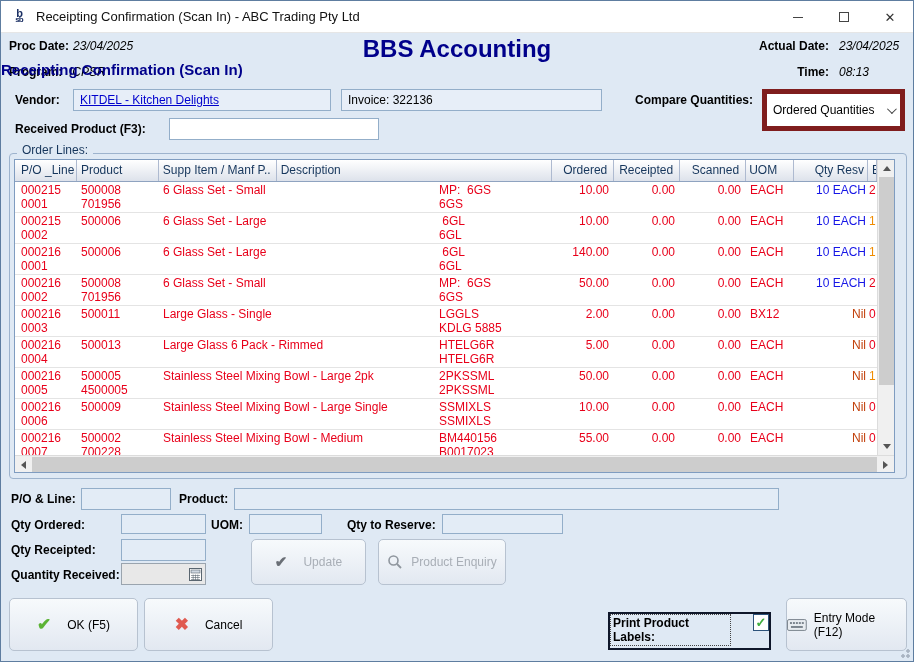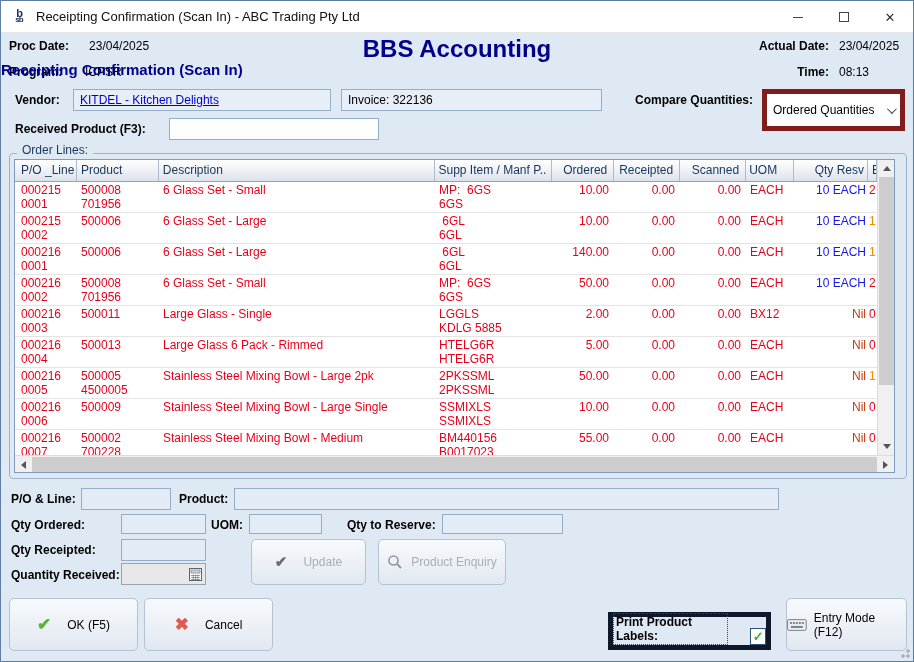--- a/index.html
+++ b/index.html
@@ -12,22 +12,22 @@
   .app-icon .l2{font-size:8px;margin-top:-3px;}
   .title-text{margin-left:8px;font-size:13px;color:#111;}
   .tb-btns{position:absolute;right:0;top:0;height:32px;display:flex;}
   .tb-btn{width:46px;height:32px;display:flex;align-items:center;justify-content:center;color:#222;}
   .min-glyph{display:block;width:10px;height:1px;background:#444;}
   .max-glyph{display:block;width:10px;height:10px;border:1px solid #444;}
   .close-glyph{font-size:13px;color:#333;line-height:13px;}
 
   
   .lbl{font-weight:bold;font-size:12px;color:#000;}
-  .val{font-size:12px;color:#000;}
-  .hrow{position:absolute;display:flex;gap:20px;align-items:flex-start;}
+  .val{font-size:12px;color:#000;font-style:italic;}
+  .hrow{position:absolute;display:flex;gap:4px;align-items:flex-start;}
   .app-title{position:absolute;left:0;top:34px;width:100%;text-align:center;font-size:24px;font-weight:bold;color:#00008b;}
   .screen-title{position:absolute;left:0;top:60px;width:100%;text-align:left;font-size:15px;font-weight:bold;color:#00008b;}
   .right-grid{position:absolute;right:8px;display:flex;gap:10px;}
   .right-grid .lbl{text-align:right;min-width:78px;display:inline-block;}
   .right-grid .val{min-width:66px;}
 
   
   .fieldbox{background:#e7eef8;border:1px solid #93aec9;font-size:12px;display:flex;align-items:center;padding:0 6px;}
   .whitebox{background:#ffffff;border:1px solid #93aec9;}
   .vendor-link{color:#0000cd;text-decoration:underline;font-size:12px;}
@@ -82,21 +82,21 @@
   .graybox{background:#e8e8e8;border:1px solid #9aa4ae;display:flex;align-items:center;justify-content:flex-end;padding-right:2px;}
 
   
   .btn{position:absolute;background:linear-gradient(#f7fafc,#e2e8f1);border:1px solid #b7c2d0;border-radius:5px;display:flex;align-items:center;justify-content:center;gap:16px;font-size:12px;color:#000;}
   .btn.disabled{color:#a8aeb6;}
   .icon-check-green{color:#5cb335;font-size:17px;font-weight:bold;}
   .icon-cross-red{color:#e05a50;font-size:17px;font-weight:bold;}
   .icon-check-gray{color:#6a6f76;font-size:15px;font-weight:bold;}
 
   
-  .red-frame{position:absolute;left:607px;top:611px;width:163px;height:38px;border:5px solid #0f172a;display:flex;align-items:flex-end;justify-content:center;gap:22px;background:#dfe9f4;}
+  .red-frame{position:absolute;left:607px;top:611px;width:163px;height:38px;border:2px solid #0f172a;display:flex;align-items:flex-start;justify-content:center;gap:22px;background:#dfe9f4;}
   .pl-label{font-size:12px;font-weight:bold;border:1px dotted #444;padding:1px 2px;}
   .checkbox{width:17px;height:17px;background:#fff;border:1px solid #2c527a;display:flex;align-items:center;justify-content:center;}
   .checkbox .mark{color:#3fae3f;font-size:13px;font-weight:bold;line-height:13px;}
 
   .resize-grip{position:absolute;right:3px;bottom:3px;width:12px;height:12px;
     background:
       radial-gradient(circle at 10px 10px,#a9b4c2 1.5px,transparent 2px),
       radial-gradient(circle at 10px 5px,#a9b4c2 1.5px,transparent 2px),
       radial-gradient(circle at 5px 10px,#a9b4c2 1.5px,transparent 2px);}
 </style>
@@ -159,22 +159,22 @@
   <span class="lbl abs" style="left:14px;top:121px;">Received Product (F3):</span>
   <div class="whitebox abs" style="left:168px;top:117px;width:210px;height:22px;"></div>
 
   <div class="groupbox"></div>
   <span class="group-label">Order Lines:</span>
 
   <div class="grid">
     <div class="thead">
         <div class="th col-po">P/O _Line</div>
         <div class="th col-prod">Product</div>
+        <div class="th col-supp">Supp Item / Manf P..</div>
         <div class="th col-desc">Description</div>
-        <div class="th col-supp">Supp Item / Manf P..</div>
         <div class="th col-ord">Ordered</div>
         <div class="th col-rec">Receipted</div>
         <div class="th col-scan">Scanned</div>
         <div class="th col-uom">UOM</div>
         <div class="th col-resv">Qty Resv</div>
         <div class="th col-extra">B</div>
       </div>
     <div class="tbody">
         <div class="trow">
           <div class="cell col-po">

